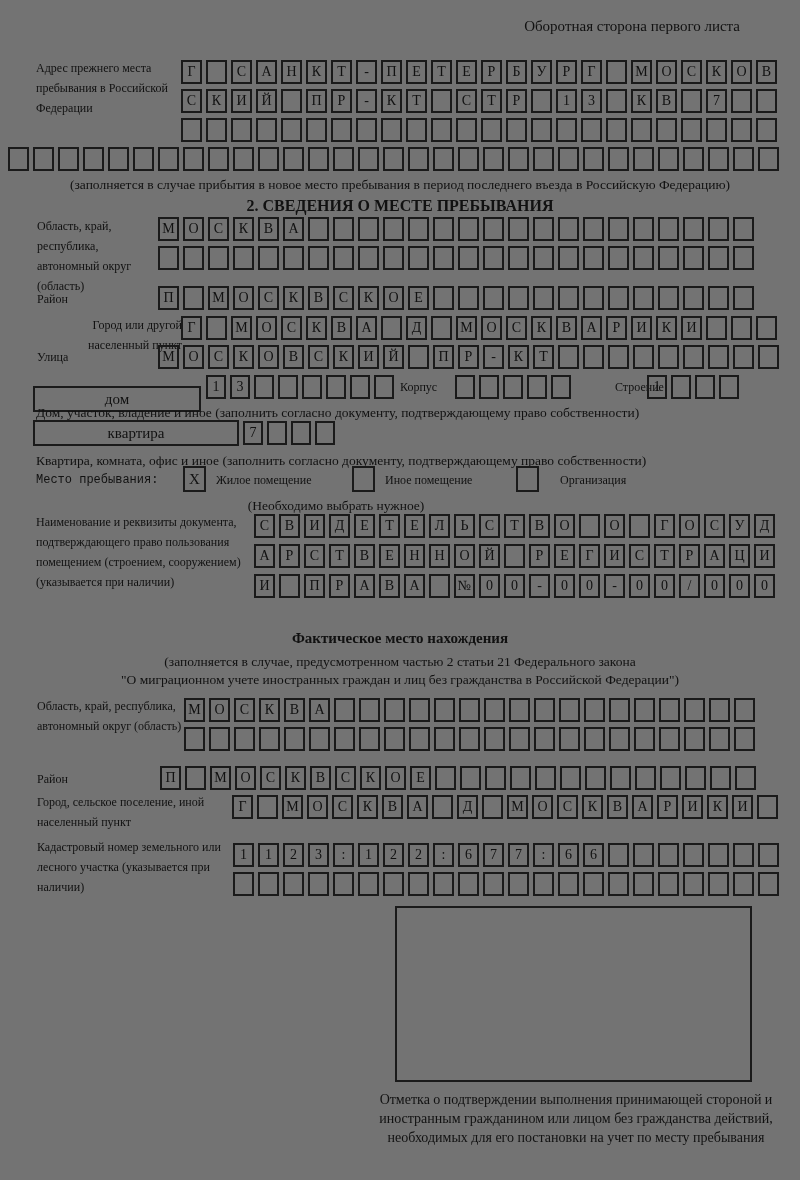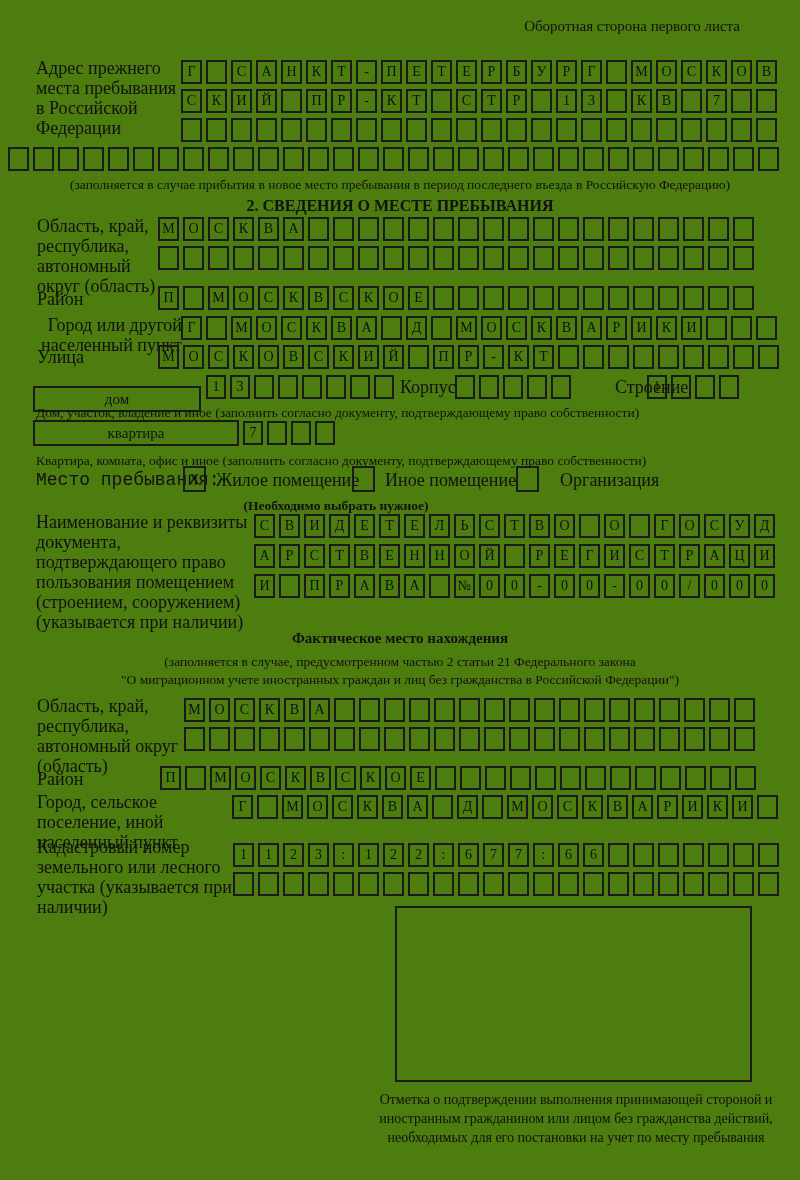--- a/index.html
+++ b/index.html
@@ -1,18 +1,18 @@
 <!DOCTYPE html>
 <html lang="ru"><head>
 <meta charset="utf-8">
 <style>
   html,body{margin:0;padding:0;background:#fff;}
-  #page{position:relative;width:800px;height:1180px;background:#4d7c0f;color:#111;
+  #page{position:relative;width:800px;height:1180px;background:#737373;color:#111;
         font-family:"Liberation Serif",serif;overflow:hidden;}
-  .lbl{position:absolute;font-size:18px;line-height:20px;}
+  .lbl{position:absolute;font-size:12px;line-height:20px;}
   .note{position:absolute;font-size:13.5px;line-height:17px;}
   .center{text-align:center;}
   .hdr{position:absolute;font-weight:bold;font-size:16px;line-height:20px;text-align:center;}
   .cells{position:absolute;display:flex;gap:4px;}
   .cell{flex:none;width:21px;height:24px;border:2px solid #1a1a1a;box-sizing:border-box;
         display:flex;align-items:center;justify-content:center;
         font-family:"Liberation Serif",serif;font-size:14px;line-height:20px;}
   .tight .cell{width:20px;}
   .wordbox{position:absolute;border:2px solid #1a1a1a;box-sizing:border-box;height:26px;
         display:flex;align-items:center;justify-content:center;font-size:15px;}
@@ -45,21 +45,21 @@
   #kv-box{left:33px;top:420px;width:206px;}
   #kv-cells{left:243px;top:421px;}
   #kv-note{left:36px;top:452px;}
   #stay-label{left:36px;top:470px;font-family:Liberation Mono, monospace;}
   #chk1{left:183px;top:466px;}
   #opt1{left:216px;top:470px;}
   #chk2{left:352px;top:466px;}
   #opt2{left:385px;top:470px;}
   #chk3{left:516px;top:466px;}
   #opt3{left:560px;top:470px;}
-  #stay-note{left:186px;top:497px;width:300px;font-weight:bold;}
+  #stay-note{left:186px;top:497px;width:300px;}
   #doc-label{left:36px;top:512px;width:214px;}
   #doc-r1{left:254px;top:514px;}
   #doc-r2{left:254px;top:544px;}
   #doc-r3{left:254px;top:574px;}
   #fact-title{left:0;width:800px;top:628px;font-size:15px;}
   #fact-note1{left:0;width:800px;top:653px;}
   #fact-note2{left:0;width:800px;top:671px;}
   #reg2-label{left:37px;top:696px;width:160px;}
   #reg2-r1{left:184px;top:698px;}
   #reg2-r2{left:184px;top:727px;}

